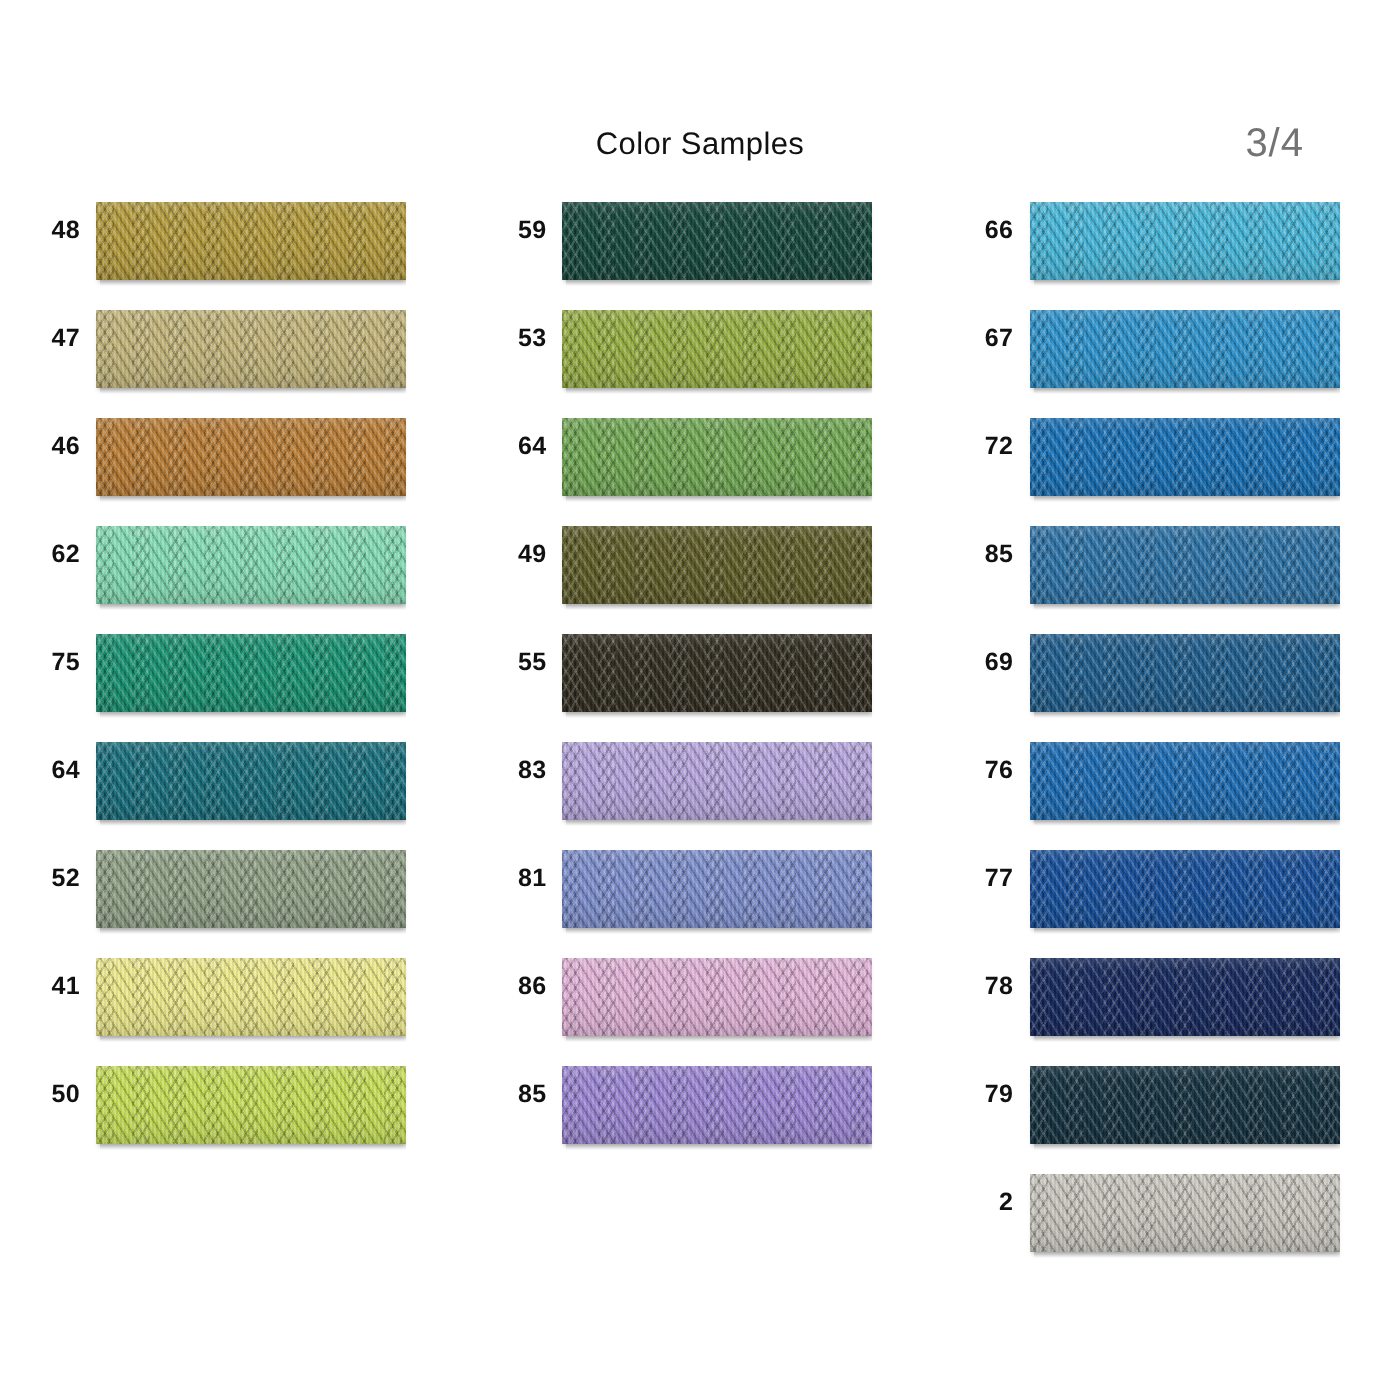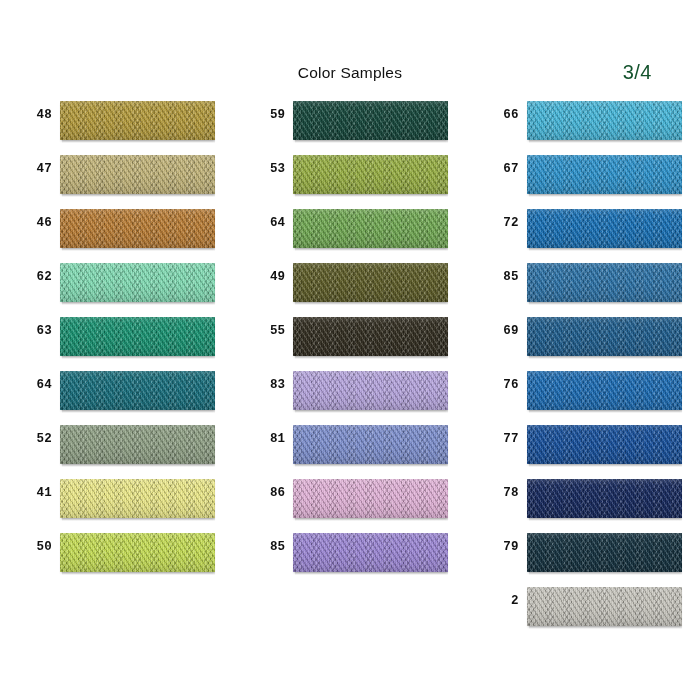--- a/index.html
+++ b/index.html
@@ -35,41 +35,40 @@
     letter-spacing: 0.2px;
     color: #111111;
     line-height: 18px;
   }
   #page-indicator {
     position: absolute;
     right: 24px;
     top: 60px;
     font-size: 20px;
     font-weight: 400;
-    color: #14532d;
+    color: #737373;
     line-height: 24px;
     letter-spacing: 0.5px;
   }
 
   
   #columns {
     position: absolute;
     left: 0;
     top: 96px;
     width: 700px;
     height: 560px;
     display: flex;
     flex-direction: row;
   }
   .sample-column {
     width: 233.33px;
     position: relative;
-    padding-left: 26px;
+    padding-left: 14px;
     box-sizing: border-box;
-    font-family: Liberation Mono, monospace;
   }
   .sample-row {
     position: relative;
     height: 54px;
   }
   .sample-label {
     position: absolute;
     left: 0;
     top: 11px;
     width: 26px;
@@ -208,21 +207,21 @@
         <div class="swatch-wrap">
           <div class="swatch" style="background-color: rgb(130, 220, 180);">
             <div class="weave-a"></div>
             <div class="weave-b"></div>
             <div class="weave-c"></div>
           </div>
           <div class="swatch-shadow"></div>
         </div>
       </div>
       <div class="sample-row">
-        <div class="sample-label">63</div>
+        <div class="sample-label">75</div>
         <div class="swatch-wrap">
           <div class="swatch" style="background-color: rgb(25, 147, 114);">
             <div class="weave-a"></div>
             <div class="weave-b"></div>
             <div class="weave-c"></div>
           </div>
           <div class="swatch-shadow"></div>
         </div>
       </div>
       <div class="sample-row">

